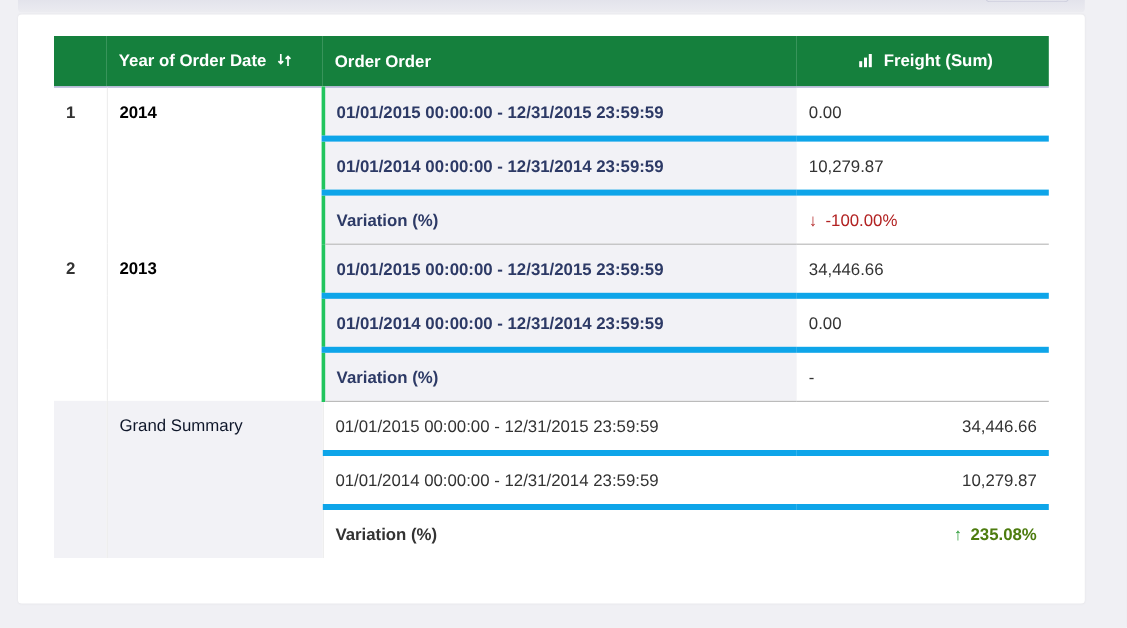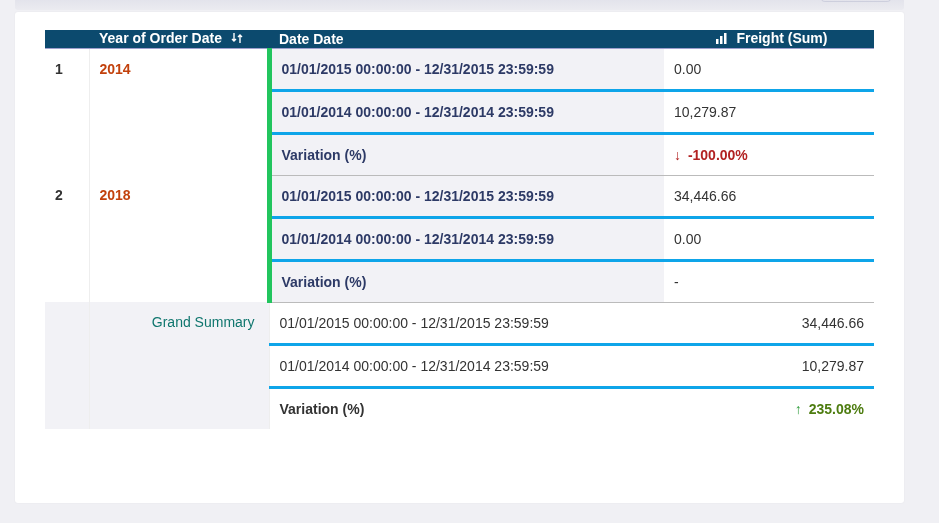--- a/index.html
+++ b/index.html
@@ -27,96 +27,95 @@
     box-shadow: 0 0 2px rgba(0,0,0,.05);
     padding: 18px 0 0 0;
     overflow: hidden;
   }
   .tbl {
     width: calc(100% - 60px);
     margin: 0 30px;
     border-collapse: collapse;
   }
   thead th {
-    background: #0c4a6e;
+    background: #15803d;
     color: #fff;
     font-weight: 600;
     font-size: 14px;
-    padding: 0 10px;
+    padding: 12px 10px;
     text-align: left;
     border-bottom: 1px solid #9ea0cd;
   }
   th.col-idx { width: 44px; }
   th.col-year { width: 180px; }
   th.col-order { }
   th.col-freight { width: 210px; text-align: center; }
   .sort-ic, .chart-ic {
     display: inline-block;
     vertical-align: middle;
     margin: 0 4px;
   }
   tbody td {
     padding: 12px 10px;
     font-size: 14px;
     color: #333;
-    border-bottom: 3px solid #0ea5e9;
+    border-bottom: 5px solid #0ea5e9;
     vertical-align: top;
   }
   td.idx {
     color: #333;
     font-weight: 600;
     background: #fff;
     border-bottom: none;
     border-right: 1px solid #eee;
     text-align: left;
   }
   td.year {
-    color: #c2410c;
+    color: #000000;
     font-weight: 700;
     background: #fff;
     border-bottom: none;
-    border-right: 5px solid #22c55e;
+    border-right: 3px solid #22c55e;
   }
   td.order {
     color: #2d3a66;
     font-weight: 700;
     background: #f2f2f6;
   }
   td.val {
     color: #333;
     background: #fff;
     font-weight: 400;
   }
   tr.var td.val, tr.var td.order {
     border-bottom: 1px solid #bbb;
   }
   tr.summary td.year-sum {
     background: #f2f2f6;
-    text-align: right;
     font-weight: 400;
-    color: #0f766e;
+    color: #0f172a;
     border-bottom: none;
     border-right: 1px solid #eee;
     padding-right: 14px;
   }
   tr.summary td.order-sum {
     color: #333;
     font-weight: 400;
     background: #fff;
   }
   tr.summary td.val-sum {
     text-align: right;
     color: #333;
     background: #fff;
   }
   tr.summary-var td.order-sum {
     font-weight: 700;
   }
   tr.summary-last td { border-bottom: none; }
-  .neg { color: #b22222; font-weight: 700; }
+  .neg { color: #b22222; font-weight: 400; }
   .pos { color: #4d7c0f; font-weight: 600; }
   .arrow-down::before { content: "↓"; margin-right: 3px; color: #b22222; }
   .arrow-up::before   { content: "↑"; margin-right: 3px; color: #2e9c3a; }
   
   .topstub {
     position: absolute;
     left: 15px; right: 35px; top: 0; height: 10px;
     background: linear-gradient(#dadbe6,#e8e8ee);
     border-radius: 0 0 3px 3px;
     opacity: .6;
@@ -142,21 +141,21 @@
           <th class="col-year">
             <span>Year of Order Date</span>
             <span class="sort-ic">
               <svg width="14" height="14" viewBox="0 0 14 14">
                   <path d="M4 2 L4 10 M2 8 L4 10 L6 8" stroke="#fff" stroke-width="1.4" fill="none"></path>
                   <path d="M10 12 L10 4 M8 6 L10 4 L12 6" stroke="#fff" stroke-width="1.4" fill="none"></path>
                 </svg>
             </span>
           </th>
           <th class="col-order">
-            <span>Date Date</span>
+            <span>Order Order</span>
           </th>
           <th class="col-freight">
             <span class="chart-ic">
               <svg width="14" height="14" viewBox="0 0 14 14">
                   <rect x="1" y="8" width="2.5" height="5" fill="#fff"></rect>
                   <rect x="5" y="5" width="2.5" height="8" fill="#fff"></rect>
                   <rect x="9" y="2" width="2.5" height="11" fill="#fff"></rect>
                 </svg>
             </span>
             <span>Freight (Sum)</span>
@@ -173,21 +172,21 @@
           <tr>
             <td class="order">01/01/2014 00:00:00 - 12/31/2014 23:59:59</td>
             <td class="val">10,279.87</td>
           </tr>
           <tr class="var">
             <td class="order">Variation (%)</td>
             <td class="val"><span class="neg arrow-down"> -100.00%</span></td>
           </tr>
           <tr>
             <td class="idx" rowspan="3">2</td>
-            <td class="year" rowspan="3">2018</td>
+            <td class="year" rowspan="3">2013</td>
             <td class="order">01/01/2015 00:00:00 - 12/31/2015 23:59:59</td>
             <td class="val">34,446.66</td>
           </tr>
           <tr>
             <td class="order">01/01/2014 00:00:00 - 12/31/2014 23:59:59</td>
             <td class="val">0.00</td>
           </tr>
           <tr class="var">
             <td class="order">Variation (%)</td>
             <td class="val"><span> -</span></td>

